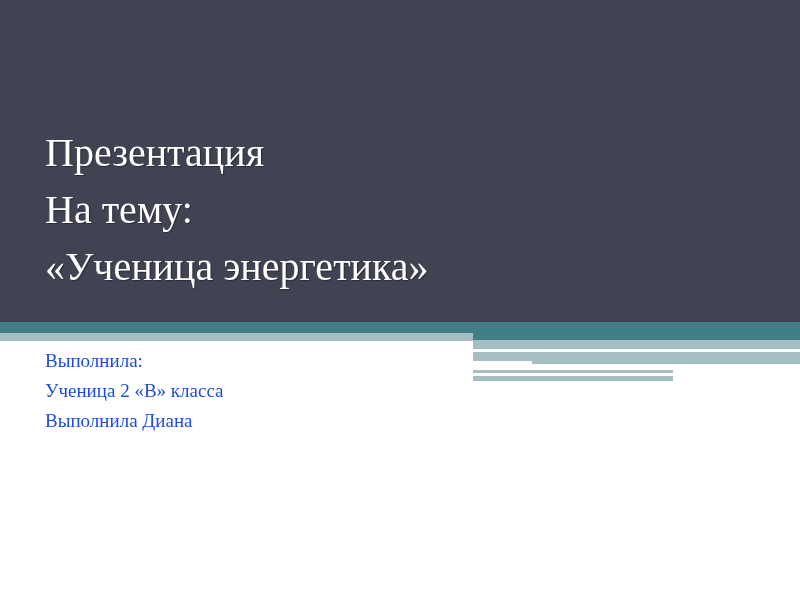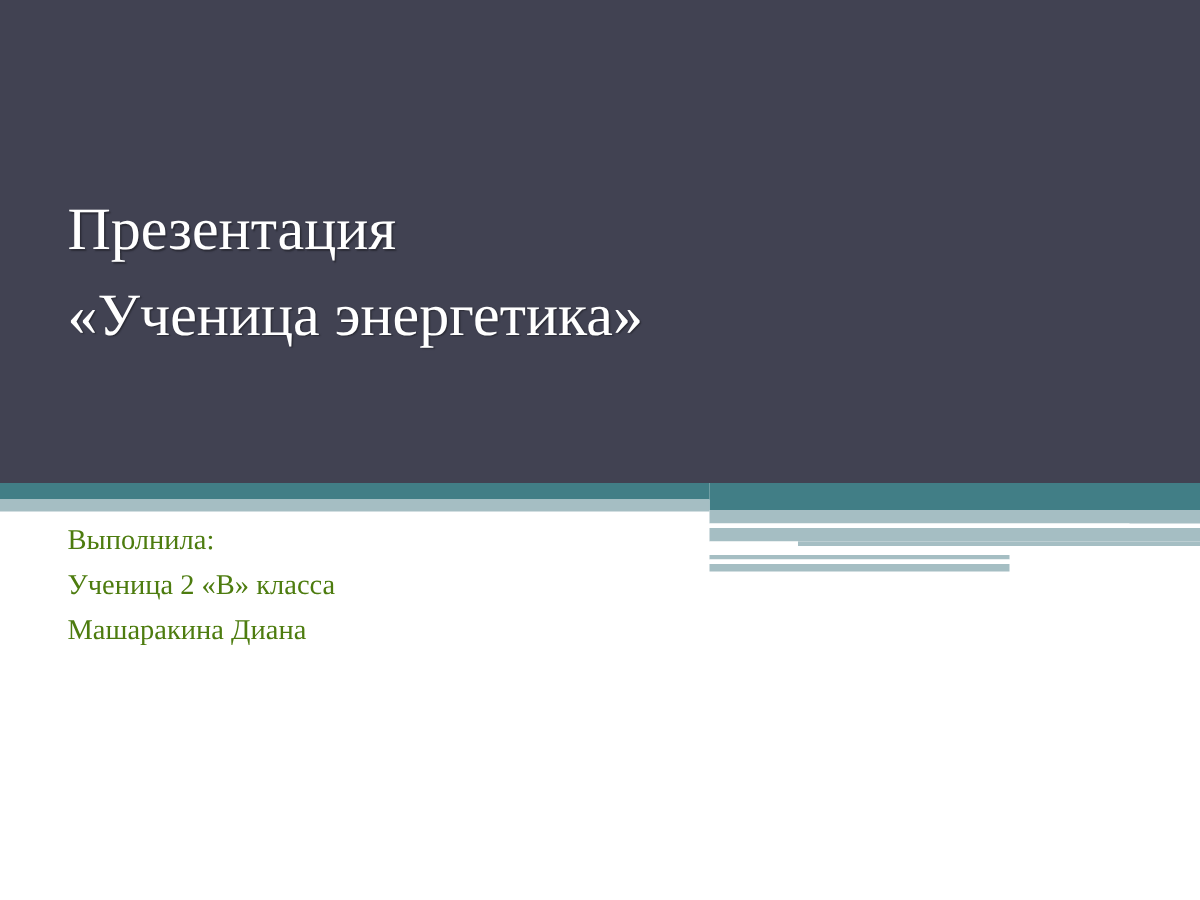--- a/index.html
+++ b/index.html
@@ -115,36 +115,37 @@
 
   
   #body-block {
     position: absolute;
     left: 45px;
     top: 346px;
     width: 420px;
   }
 
   .body-line {
-    color: #4d7c0f;
+    color: #1d4ed8;
     font-family: "Liberation Serif", "DejaVu Serif", serif;
     font-size: 19px;
     line-height: 30px;
     font-weight: normal;
     white-space: nowrap;
   }
 </style>
 </head>
 <body>
 
 <div id="slide">
 
   <div id="header-panel">
     <div id="title-block">
       <div class="title-line">Презентация</div>
+      <div class="title-line">На тему:</div>
       <div class="title-line">«Ученица энергетика»</div>
     </div>
   </div>
 
   <div id="decor-band">
     <div class="teal-left"></div>
     <div class="teal-right"></div>
     <div class="pale-left"></div>
     <div class="pale-right"></div>
     <div class="stripe stripe-a"></div>
@@ -154,16 +155,16 @@
     <div class="stripe stripe-e"></div>
     <div class="stripe stripe-f"></div>
     <div class="stripe stripe-g"></div>
     <div class="stripe stripe-h"></div>
     <div class="stripe stripe-i"></div>
   </div>
 
   <div id="body-block">
     <div class="body-line">Выполнила:</div>
     <div class="body-line">Ученица 2 «В» класса</div>
-    <div class="body-line">Машаракина Диана</div>
+    <div class="body-line">Выполнила Диана</div>
   </div>
 
 </div>
 
 </body></html>

